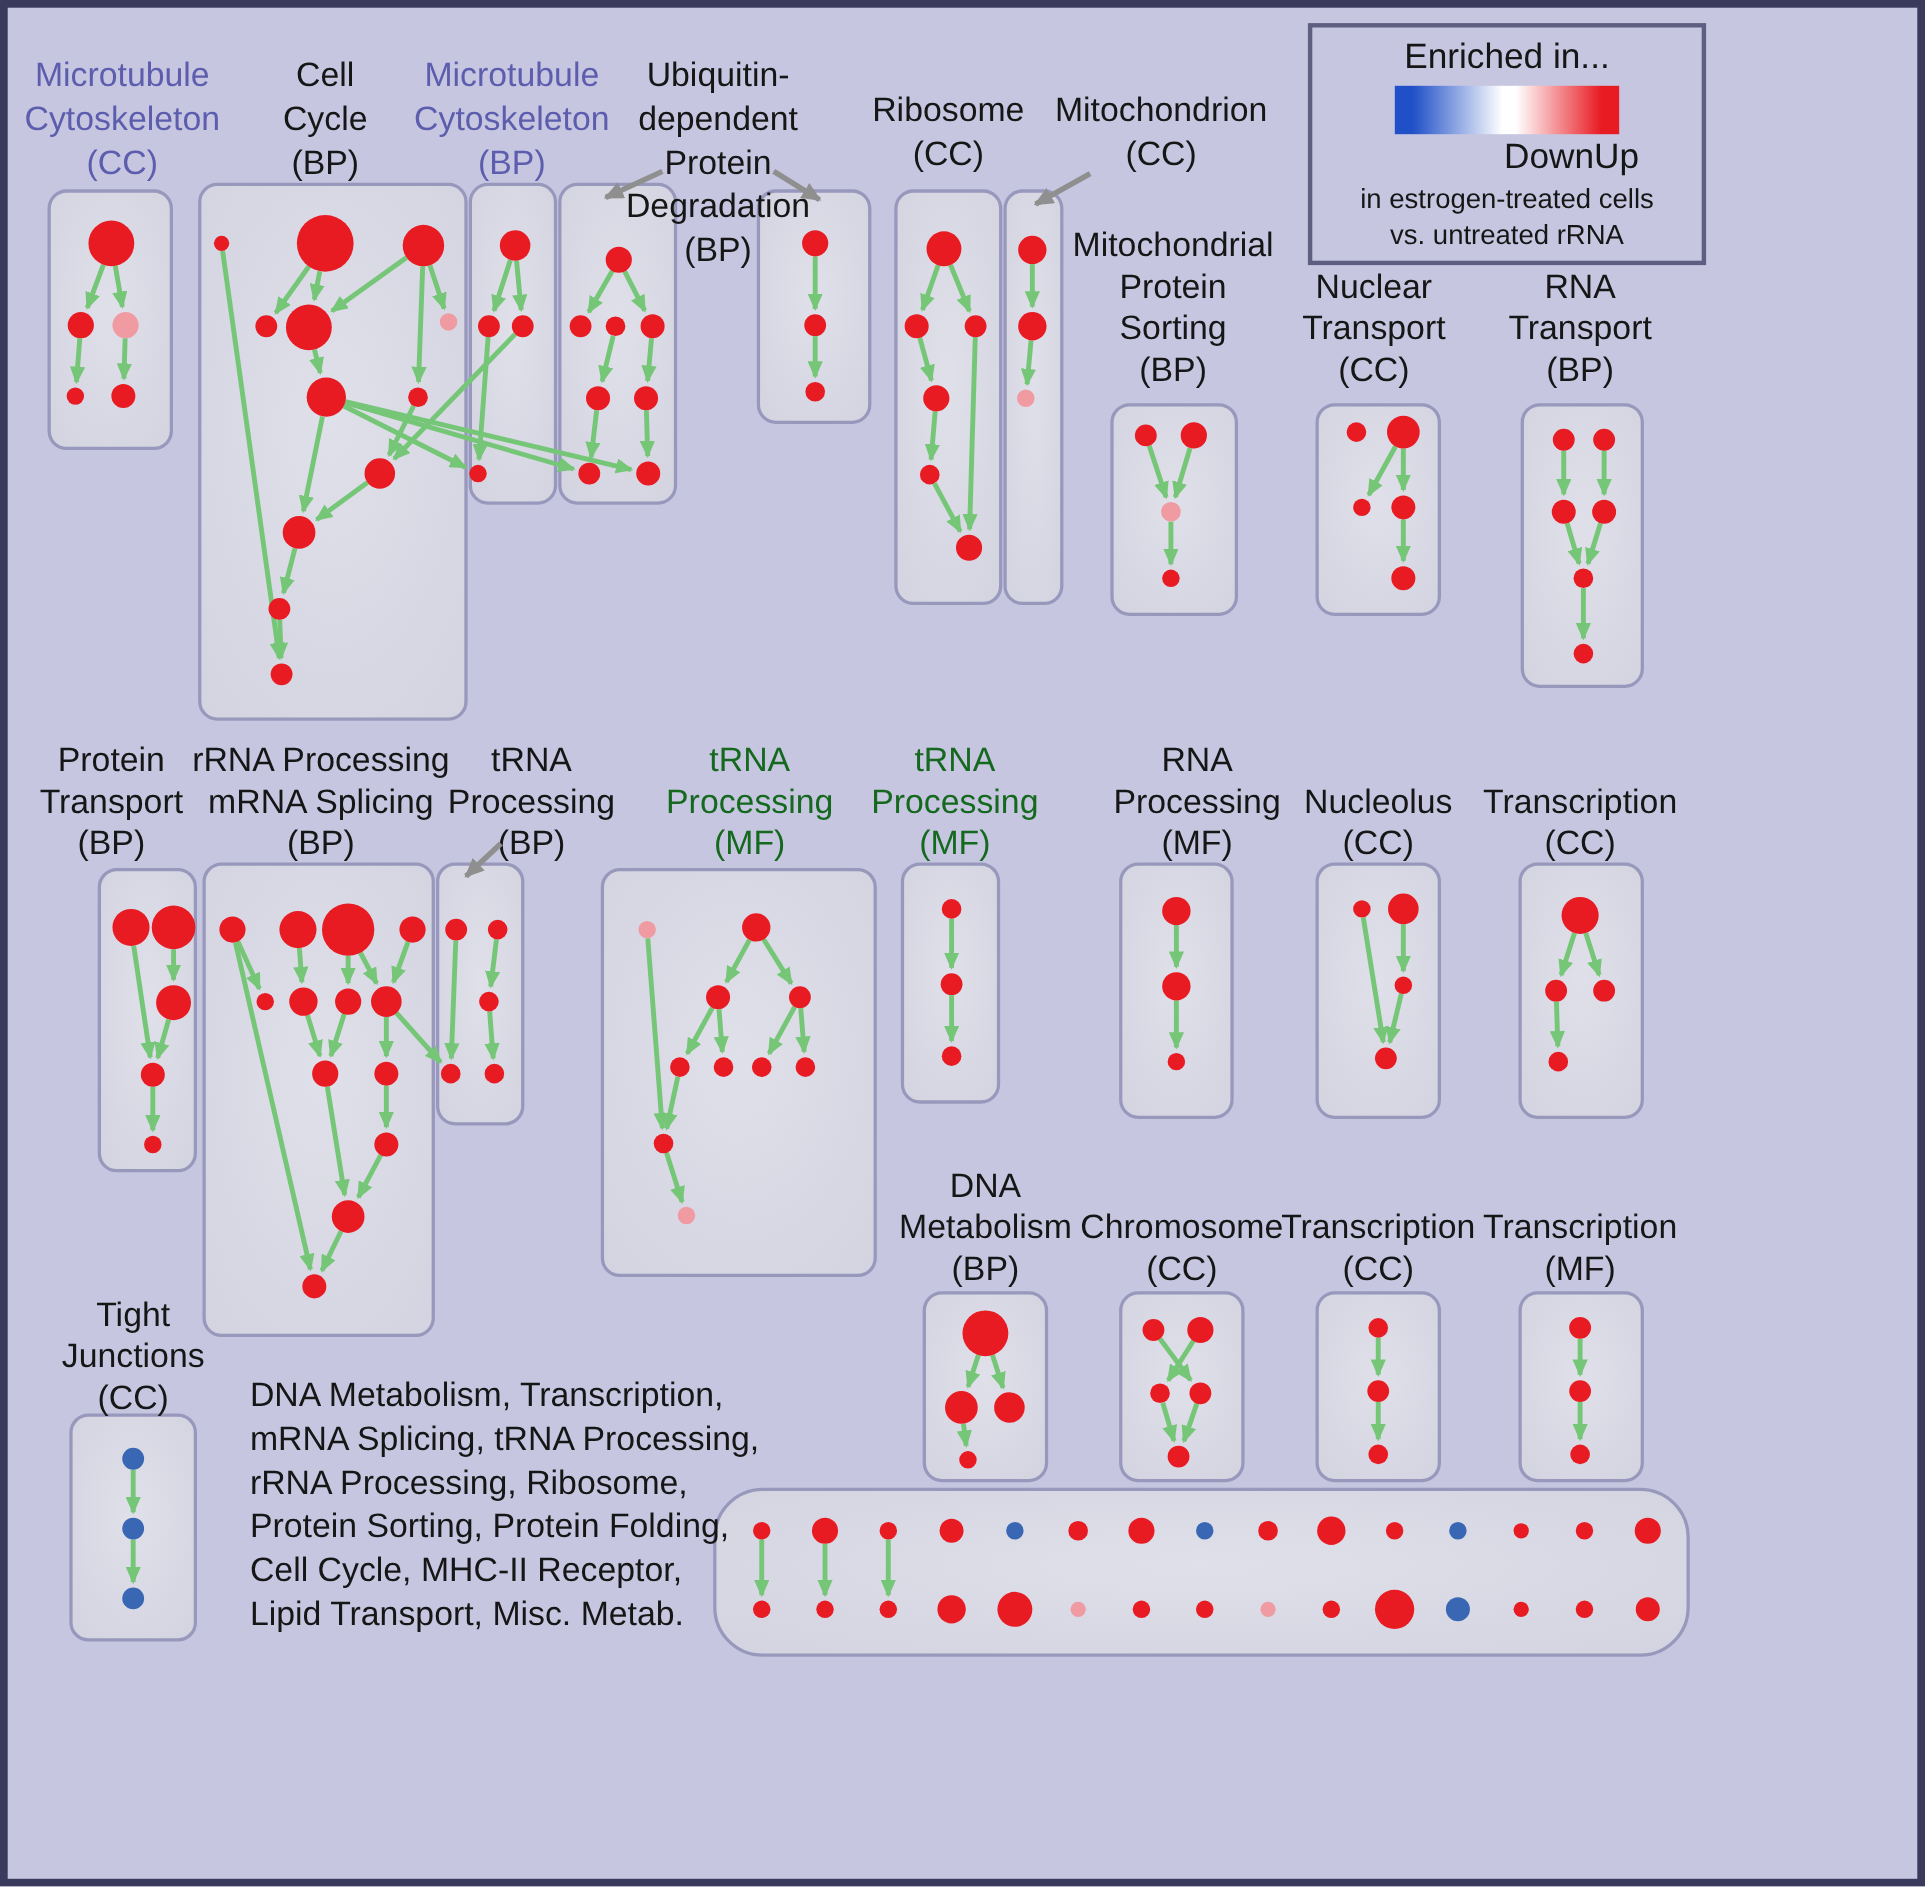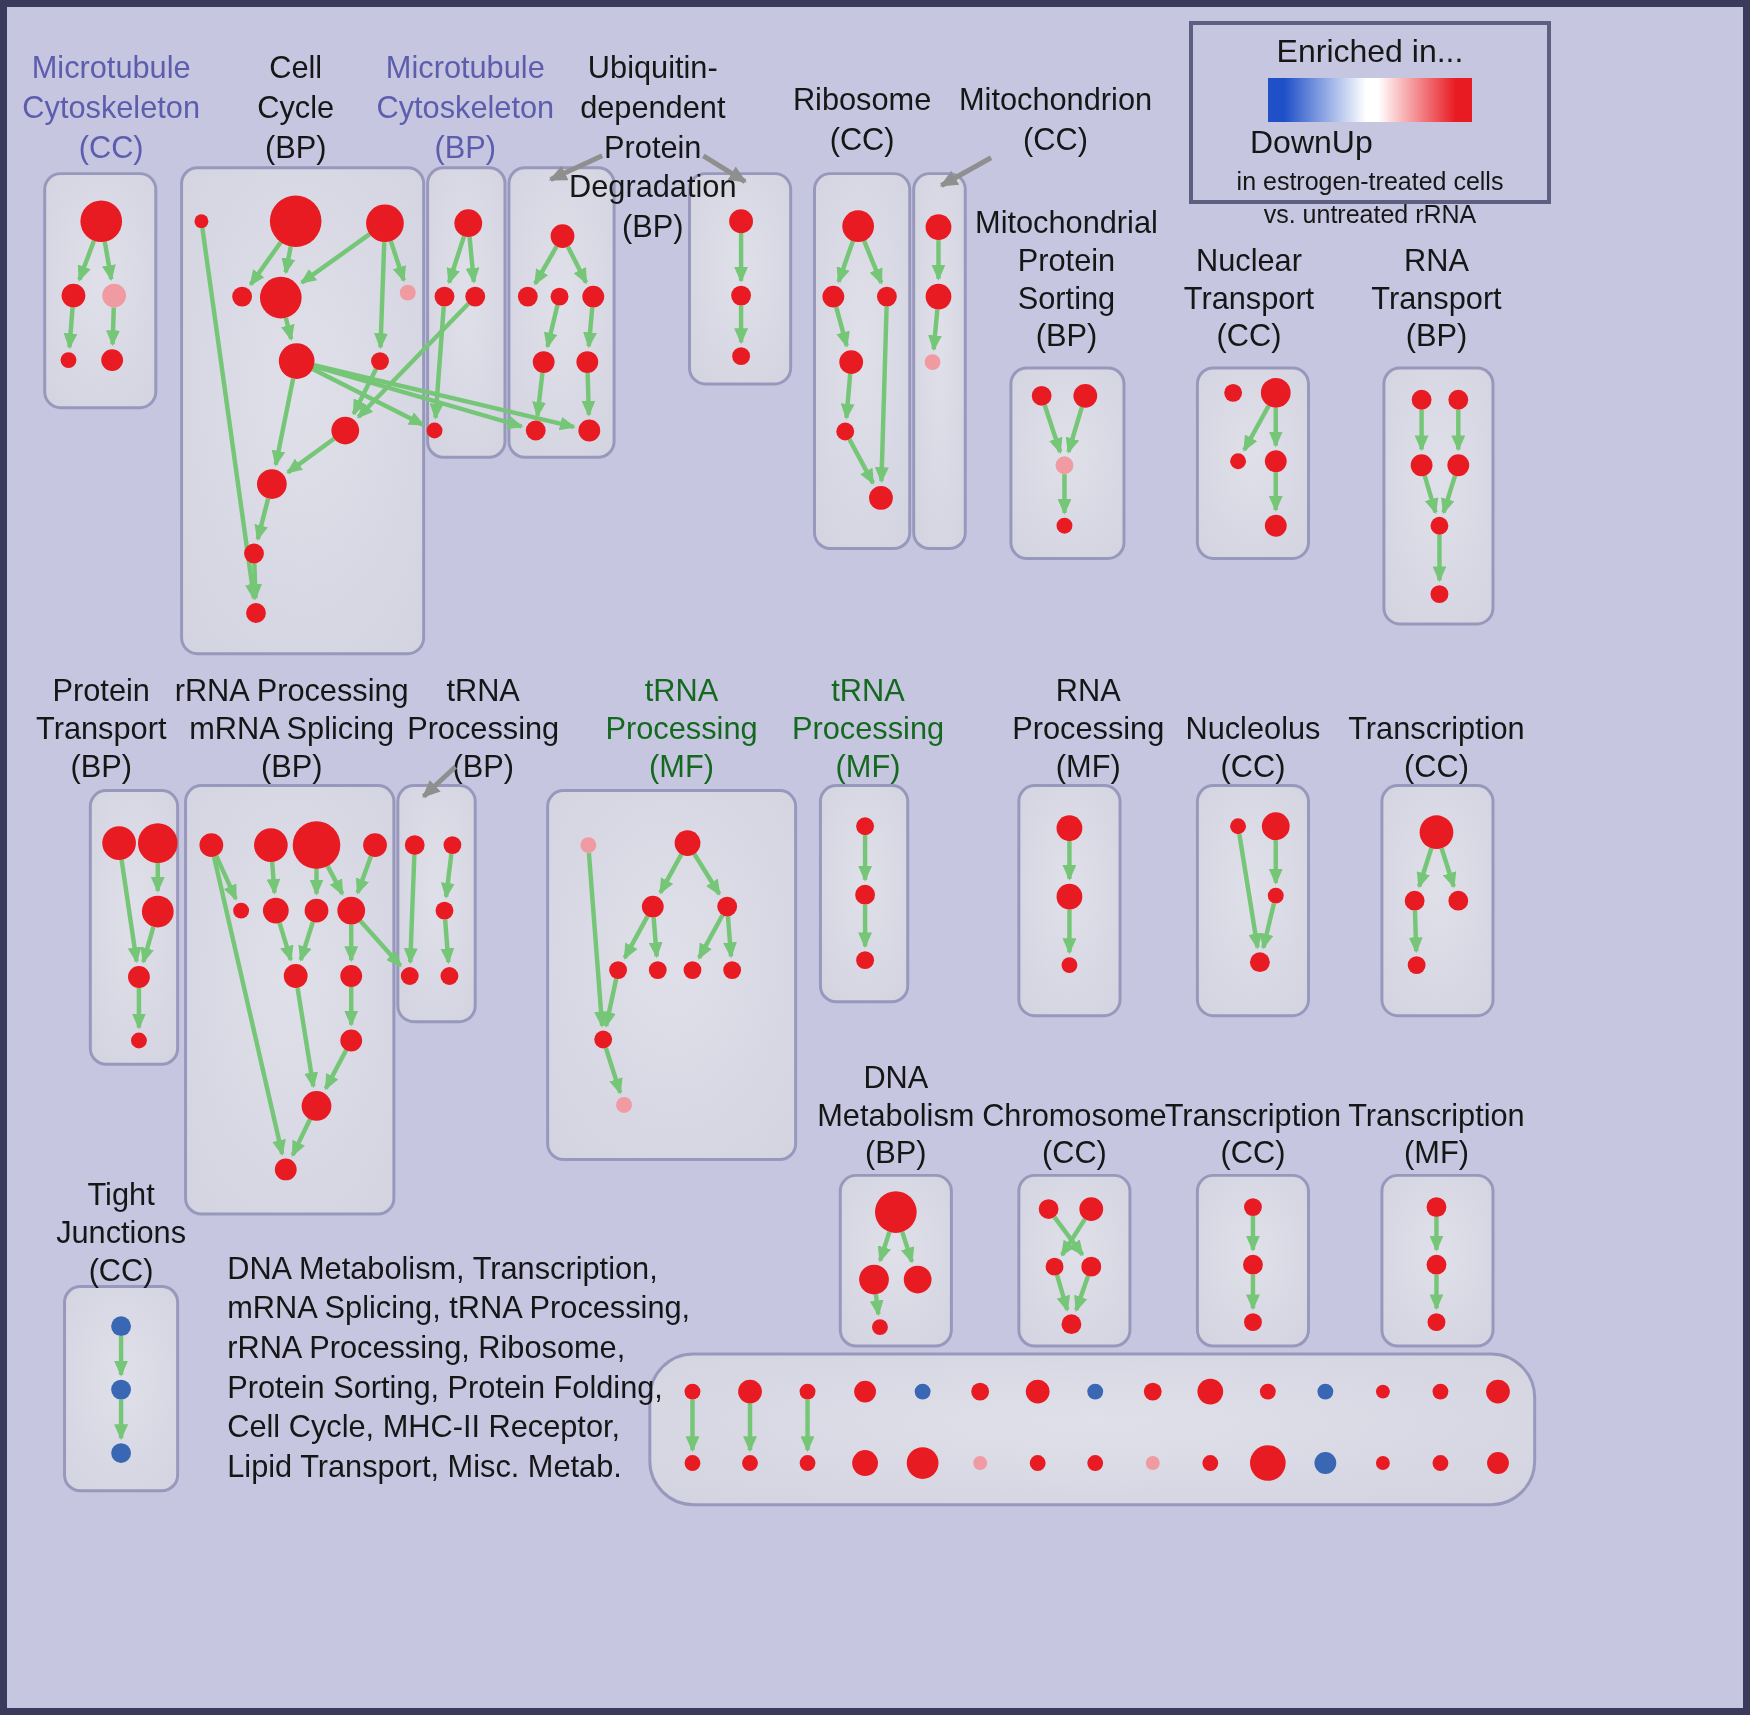--- a/index.html
+++ b/index.html
@@ -14,28 +14,28 @@
   }
   svg.diagram{position:absolute;left:0;top:0;width:100%;height:100%}
   .box{fill:url(#boxg);stroke:var(--box_stroke,#9898bc);stroke-width:3}
   .edge{stroke:var(--edge,#76c678);stroke-width:4.5;fill:none}
   .pointer{stroke:var(--gray_arrow,#8f8f8f);stroke-width:5;fill:none}
   .lbl{font-size:31px;fill:var(--label_black,#161616)}
   .lbl.purple{fill:var(--label_purple,#5d5dae)}
   .lbl.green{fill:var(--label_green,#15691e)}
   .footnote{font-size:31px;fill:var(--label_black,#161616)}
   .legend{
-    position:absolute;left:1182px;top:14px;width:362px;height:183px;
+    position:absolute;left:1182px;top:14px;width:362px;height:220px;
     box-sizing:border-box;border:4px solid var(--legend_border,#5e5e80);
     background:var(--background,#c6c6e1);
     text-align:center;color:var(--label_black,#161616);
   }
   .legend-title{font-size:32px;margin-top:8px}
   .legend-bar{width:204px;height:44px;margin:8px auto 2px auto}
-  .legend-updown{display:flex;justify-content:flex-start;width:240px;margin:2px auto 4px auto;font-size:32px}
+  .legend-updown{display:flex;justify-content:flex-end;width:240px;margin:2px auto 4px auto;font-size:32px}
   .legend-sub{font-size:25px;line-height:33px}
 </style>
 </head>
 <body>
 
 <div class="stage">
 
   <svg class="diagram" id="diagram" viewBox="0 0 1750 1715" preserveAspectRatio="none">
     <defs>
       <radialGradient id="boxg" cx="50%" cy="45%" r="80%">

